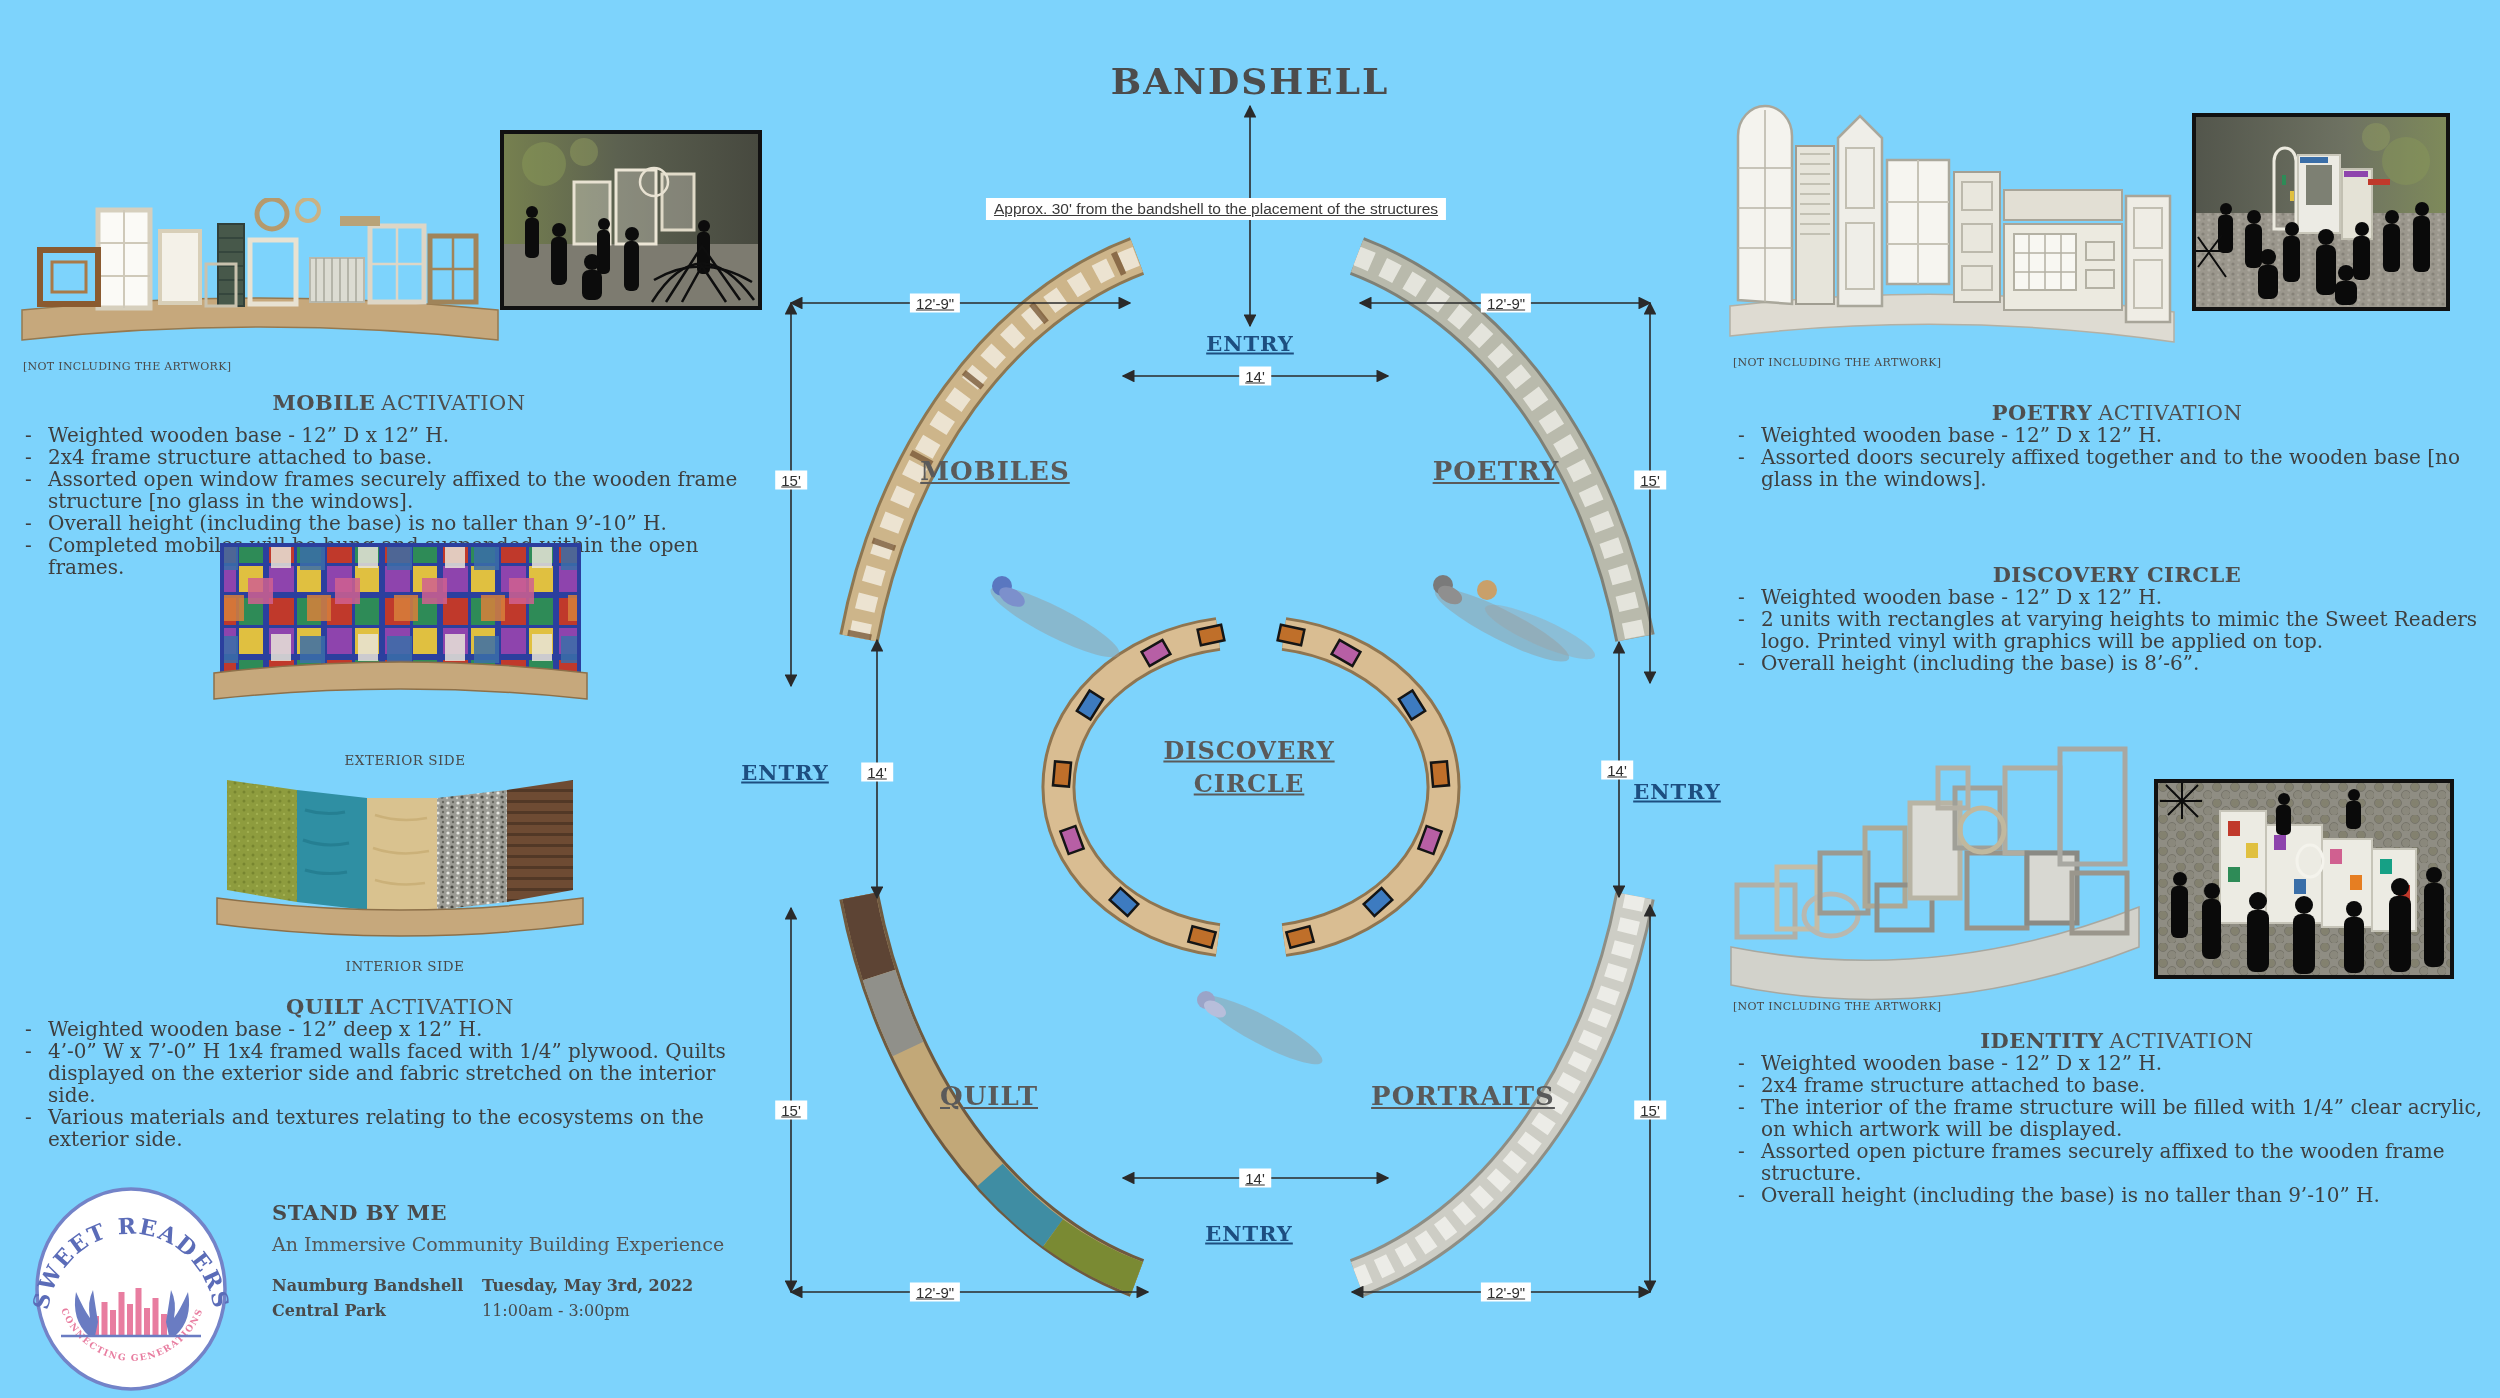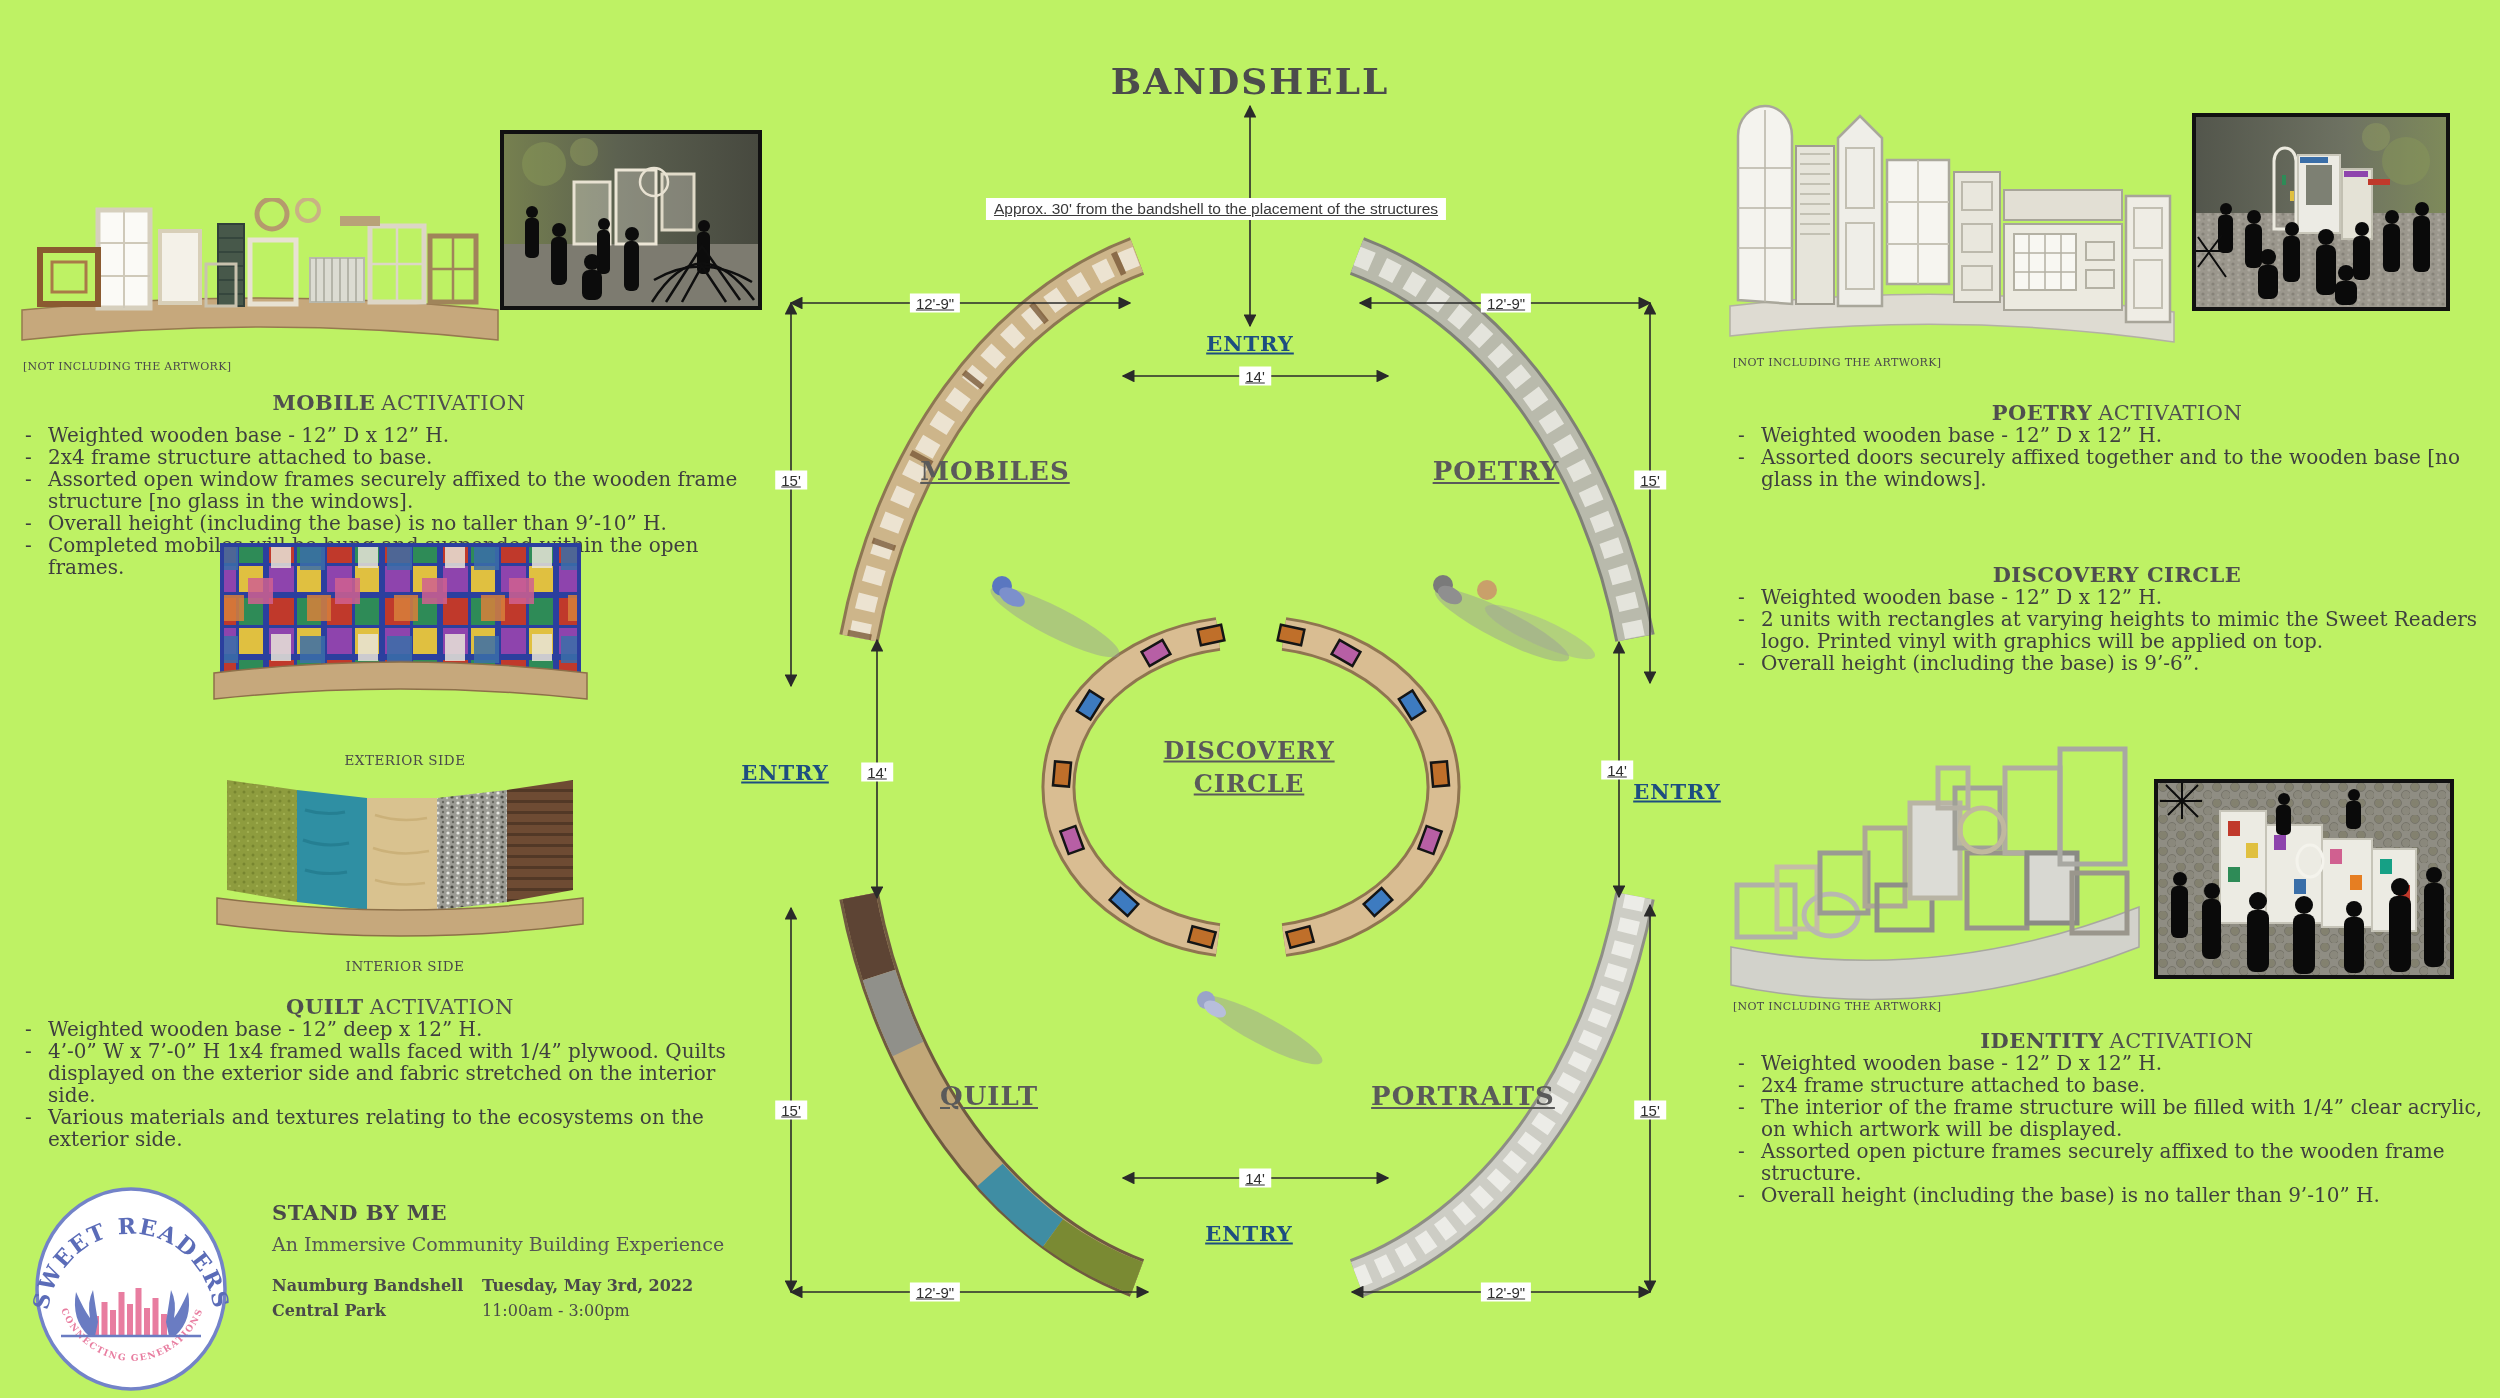--- a/index.html
+++ b/index.html
@@ -1,16 +1,16 @@
 <!DOCTYPE html>
 <html><head>
 <meta charset="utf-8">
 <style>
   html,body{margin:0;padding:0;background:#fff;}
-  .canvas{position:relative;width:2500px;height:1398px;background:#bef264;overflow:hidden;
+  .canvas{position:relative;width:2500px;height:1398px;background:#7dd3fc;overflow:hidden;
           font-family:"DejaVu Serif",serif;color:#3f3f3f;}
   .abs{position:absolute;}
   .cx{transform:translateX(-50%);white-space:nowrap;}
   .cc{transform:translate(-50%,-50%);white-space:nowrap;text-decoration:underline;}
   .bandshell{font-size:36px;font-weight:bold;color:#4c4c4c;letter-spacing:2px;}
   .arealabel{font-size:26px;font-weight:bold;color:#5a5a5a;letter-spacing:1px;}
   .dclabel{font-size:24px;font-weight:bold;color:#5a5a5a;letter-spacing:1px;}
   .entry{font-size:21px;font-weight:bold;color:#1d4e80;letter-spacing:1px;}
   .dimlabel{font-family:"Liberation Sans",sans-serif;font-size:15px;color:#2f2f2f;
             background:#fff;padding:1px 6px;}
@@ -414,21 +414,21 @@
     <li>Weighted wooden base - 12” D x 12” H.</li>
     <li>Assorted doors securely affixed together and to the wooden base [no glass in the windows].</li>
   </ul>
 
   <div class="abs cx sideheading" style="left:2117px;top:562px">
     <b>DISCOVERY CIRCLE</b>
   </div>
   <ul class="bl abs" style="left:1735px;top:586px;width:745px">
     <li>Weighted wooden base - 12” D x 12” H.</li>
     <li>2 units with rectangles at varying heights to mimic the Sweet Readers logo. Printed vinyl with graphics will be applied on top.</li>
-    <li>Overall height (including the base) is 9’-6”.</li>
+    <li>Overall height (including the base) is 8’-6”.</li>
   </ul>
 
   <div class="abs" style="left:1725px;top:735px">
     <svg width="420" height="270" viewBox="0 0 420 270">
       <path d="M 6 212 Q 210 252 414 172 L 414 212 Q 210 292 6 250 Z" fill="#d2d2cb" stroke="#a8a8a0" stroke-width="1.5"></path>
       <g fill="none" stroke-width="5">
         <rect x="12" y="150" width="58" height="52" stroke="#b0b0a8"></rect>
         <rect x="52" y="132" width="40" height="62" stroke="#c4bca6"></rect>
         <ellipse cx="106" cy="180" rx="27" ry="21" stroke="#b8b8b0"></ellipse>
         <rect x="95" y="118" width="48" height="60" stroke="#9a9a92"></rect>

